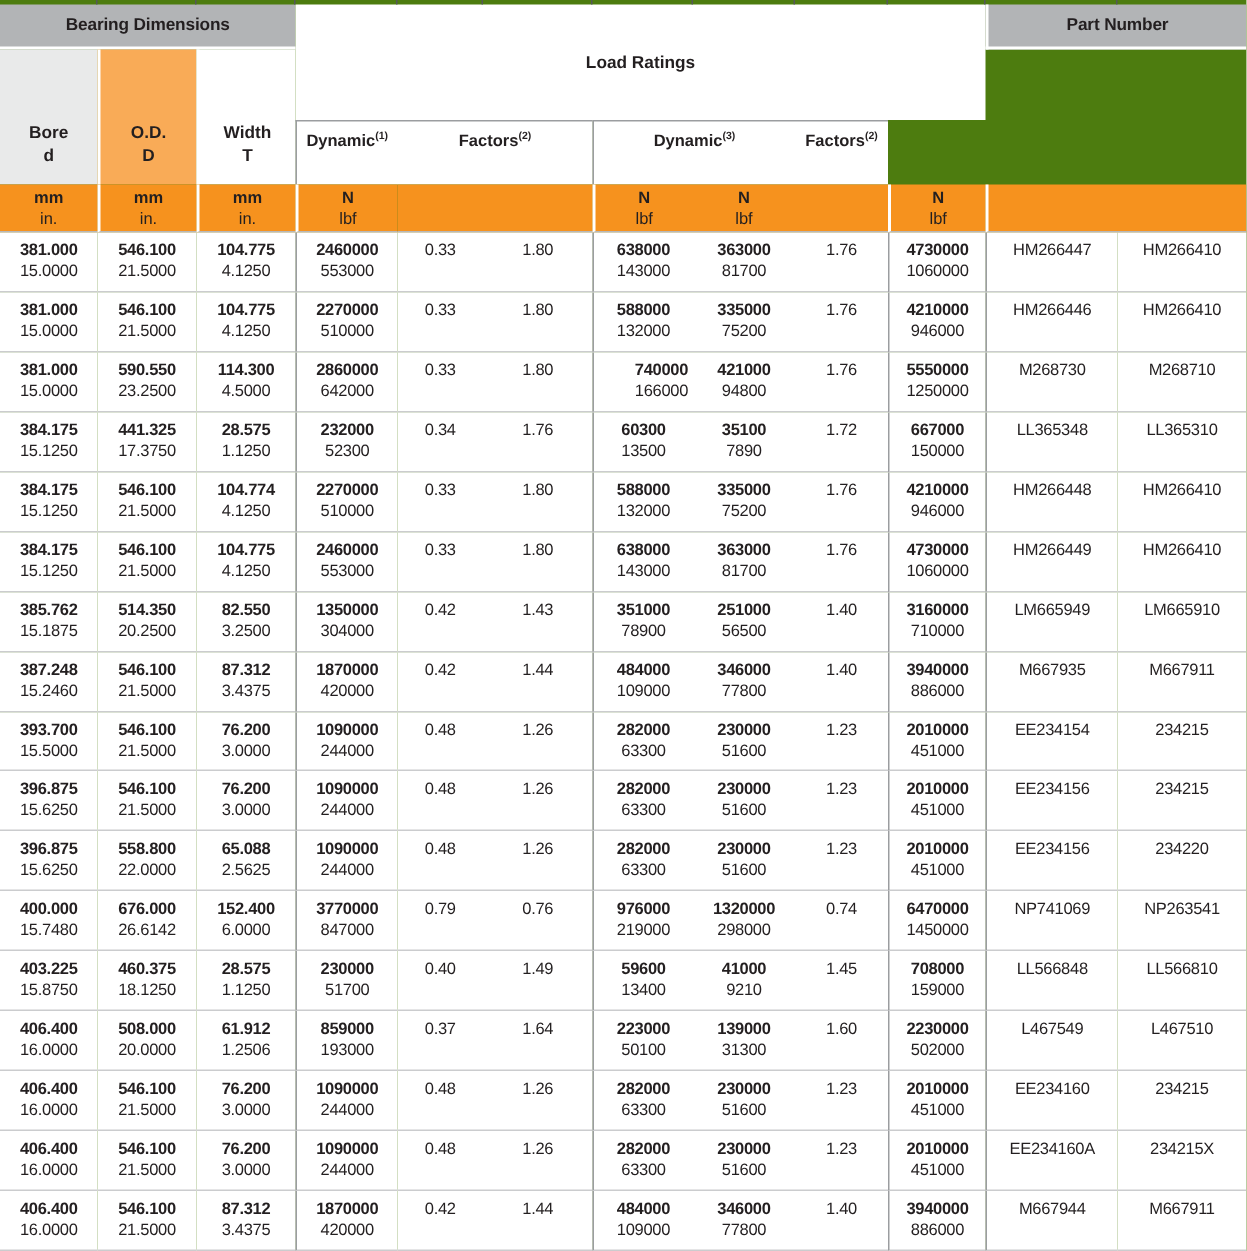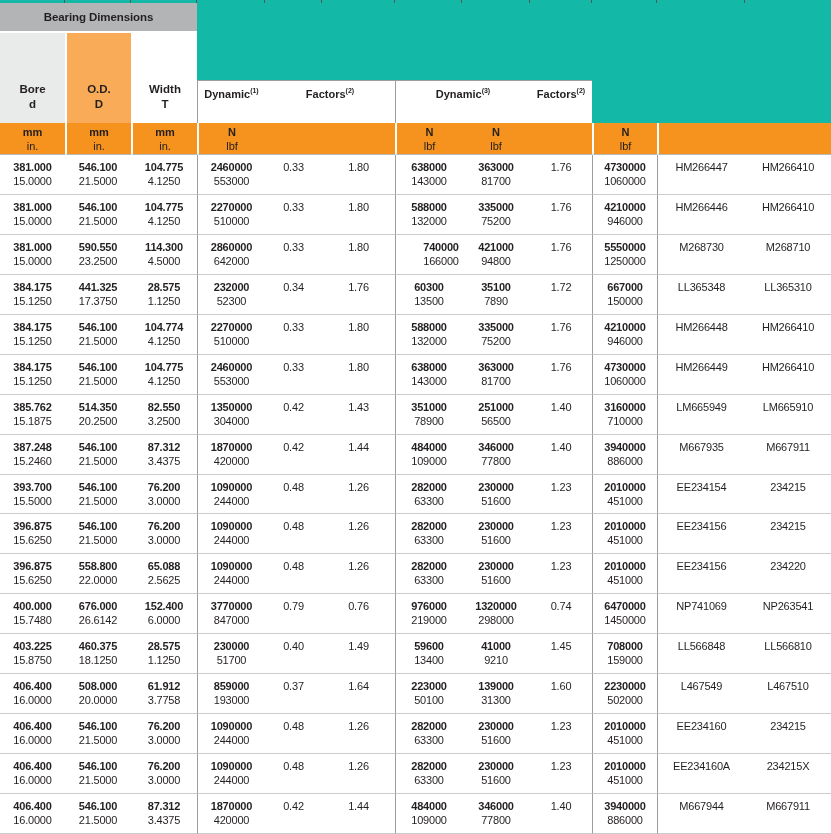--- a/index.html
+++ b/index.html
@@ -11,21 +11,21 @@
     --line-light:#cbccce;
     --text:#231f20;
     --tick:#55565a;
   }
   html,body{margin:0;padding:0;background:#fff;}
   body{font-family:"Liberation Sans",sans-serif;color:var(--text);}
   .tbl{
     position:relative;width:831px;height:834px;display:grid;
     grid-template-columns:65px 66px 66px 68px 57px 73px 67px 68px 62px 65px 88px 86px;
     grid-template-rows:3px 30px 47px 43px 32px repeat(17,39.94px);
-    background:#14b8a6;overflow:hidden;
+    background:#4d7c0f;overflow:hidden;
   }
   .tbl *{box-sizing:border-box;}
   .tick{grid-row:1;border-right:1px solid var(--tick);}
   .bar{grid-row:2;display:flex;align-items:center;justify-content:center;
        font-weight:bold;font-size:11.5px;background:var(--gray-header);
        border-bottom:2px solid #fff;letter-spacing:-0.1px;}
   .bd{grid-column:1/span 3;}
   .pn{grid-column:11/span 2;border-left:2px solid #fff;}
   .lr{grid-row:2/span 2;grid-column:4/span 7;display:flex;align-items:center;
       justify-content:center;font-weight:bold;font-size:11.5px;background:#fff;}
@@ -65,20 +65,22 @@
   .dc .m{font-weight:bold;}
   .vl{border-left:1px solid var(--line-dark);}
   #rows-mount{display:contents;}
 </style>
 </head>
 <body>
 
 <div class="tbl">
 
   <div class="bar bd">Bearing Dimensions</div>
+  <div class="lr">Load Ratings</div>
+  <div class="bar pn">Part Number</div>
 
   <div class="colh bore">
     <span>Bore</span>
     <span>d</span>
   </div>
   <div class="colh od">
     <span>O.D.</span>
     <span>D</span>
   </div>
   <div class="colh wid">
@@ -407,21 +409,21 @@
           <div class="m">708000</div>
           <div class="s">159000</div>
         </div><div class="dc vl" style="grid-area: 18 / 11;">LL566848</div><div class="dc" style="grid-area: 18 / 12;">LL566810</div></div><div class="trow"><div class="dc" style="grid-area: 19 / 1;">
           <div class="m">406.400</div>
           <div class="s">16.0000</div>
         </div><div class="dc" style="grid-area: 19 / 2;">
           <div class="m">508.000</div>
           <div class="s">20.0000</div>
         </div><div class="dc" style="grid-area: 19 / 3;">
           <div class="m">61.912</div>
-          <div class="s">3.7758</div>
+          <div class="s">1.2506</div>
         </div><div class="dc vl" style="grid-area: 19 / 4;">
           <div class="m">859000</div>
           <div class="s">193000</div>
         </div><div class="dc" style="grid-area: 19 / 5;">0.37</div><div class="dc" style="grid-area: 19 / 6;">1.64</div><div class="dc vl" style="grid-area: 19 / 7;">
           <div class="m">223000</div>
           <div class="s">50100</div>
         </div><div class="dc" style="grid-area: 19 / 8;">
           <div class="m">139000</div>
           <div class="s">31300</div>
         </div><div class="dc" style="grid-area: 19 / 9;">1.60</div><div class="dc vl" style="grid-area: 19 / 10;">

